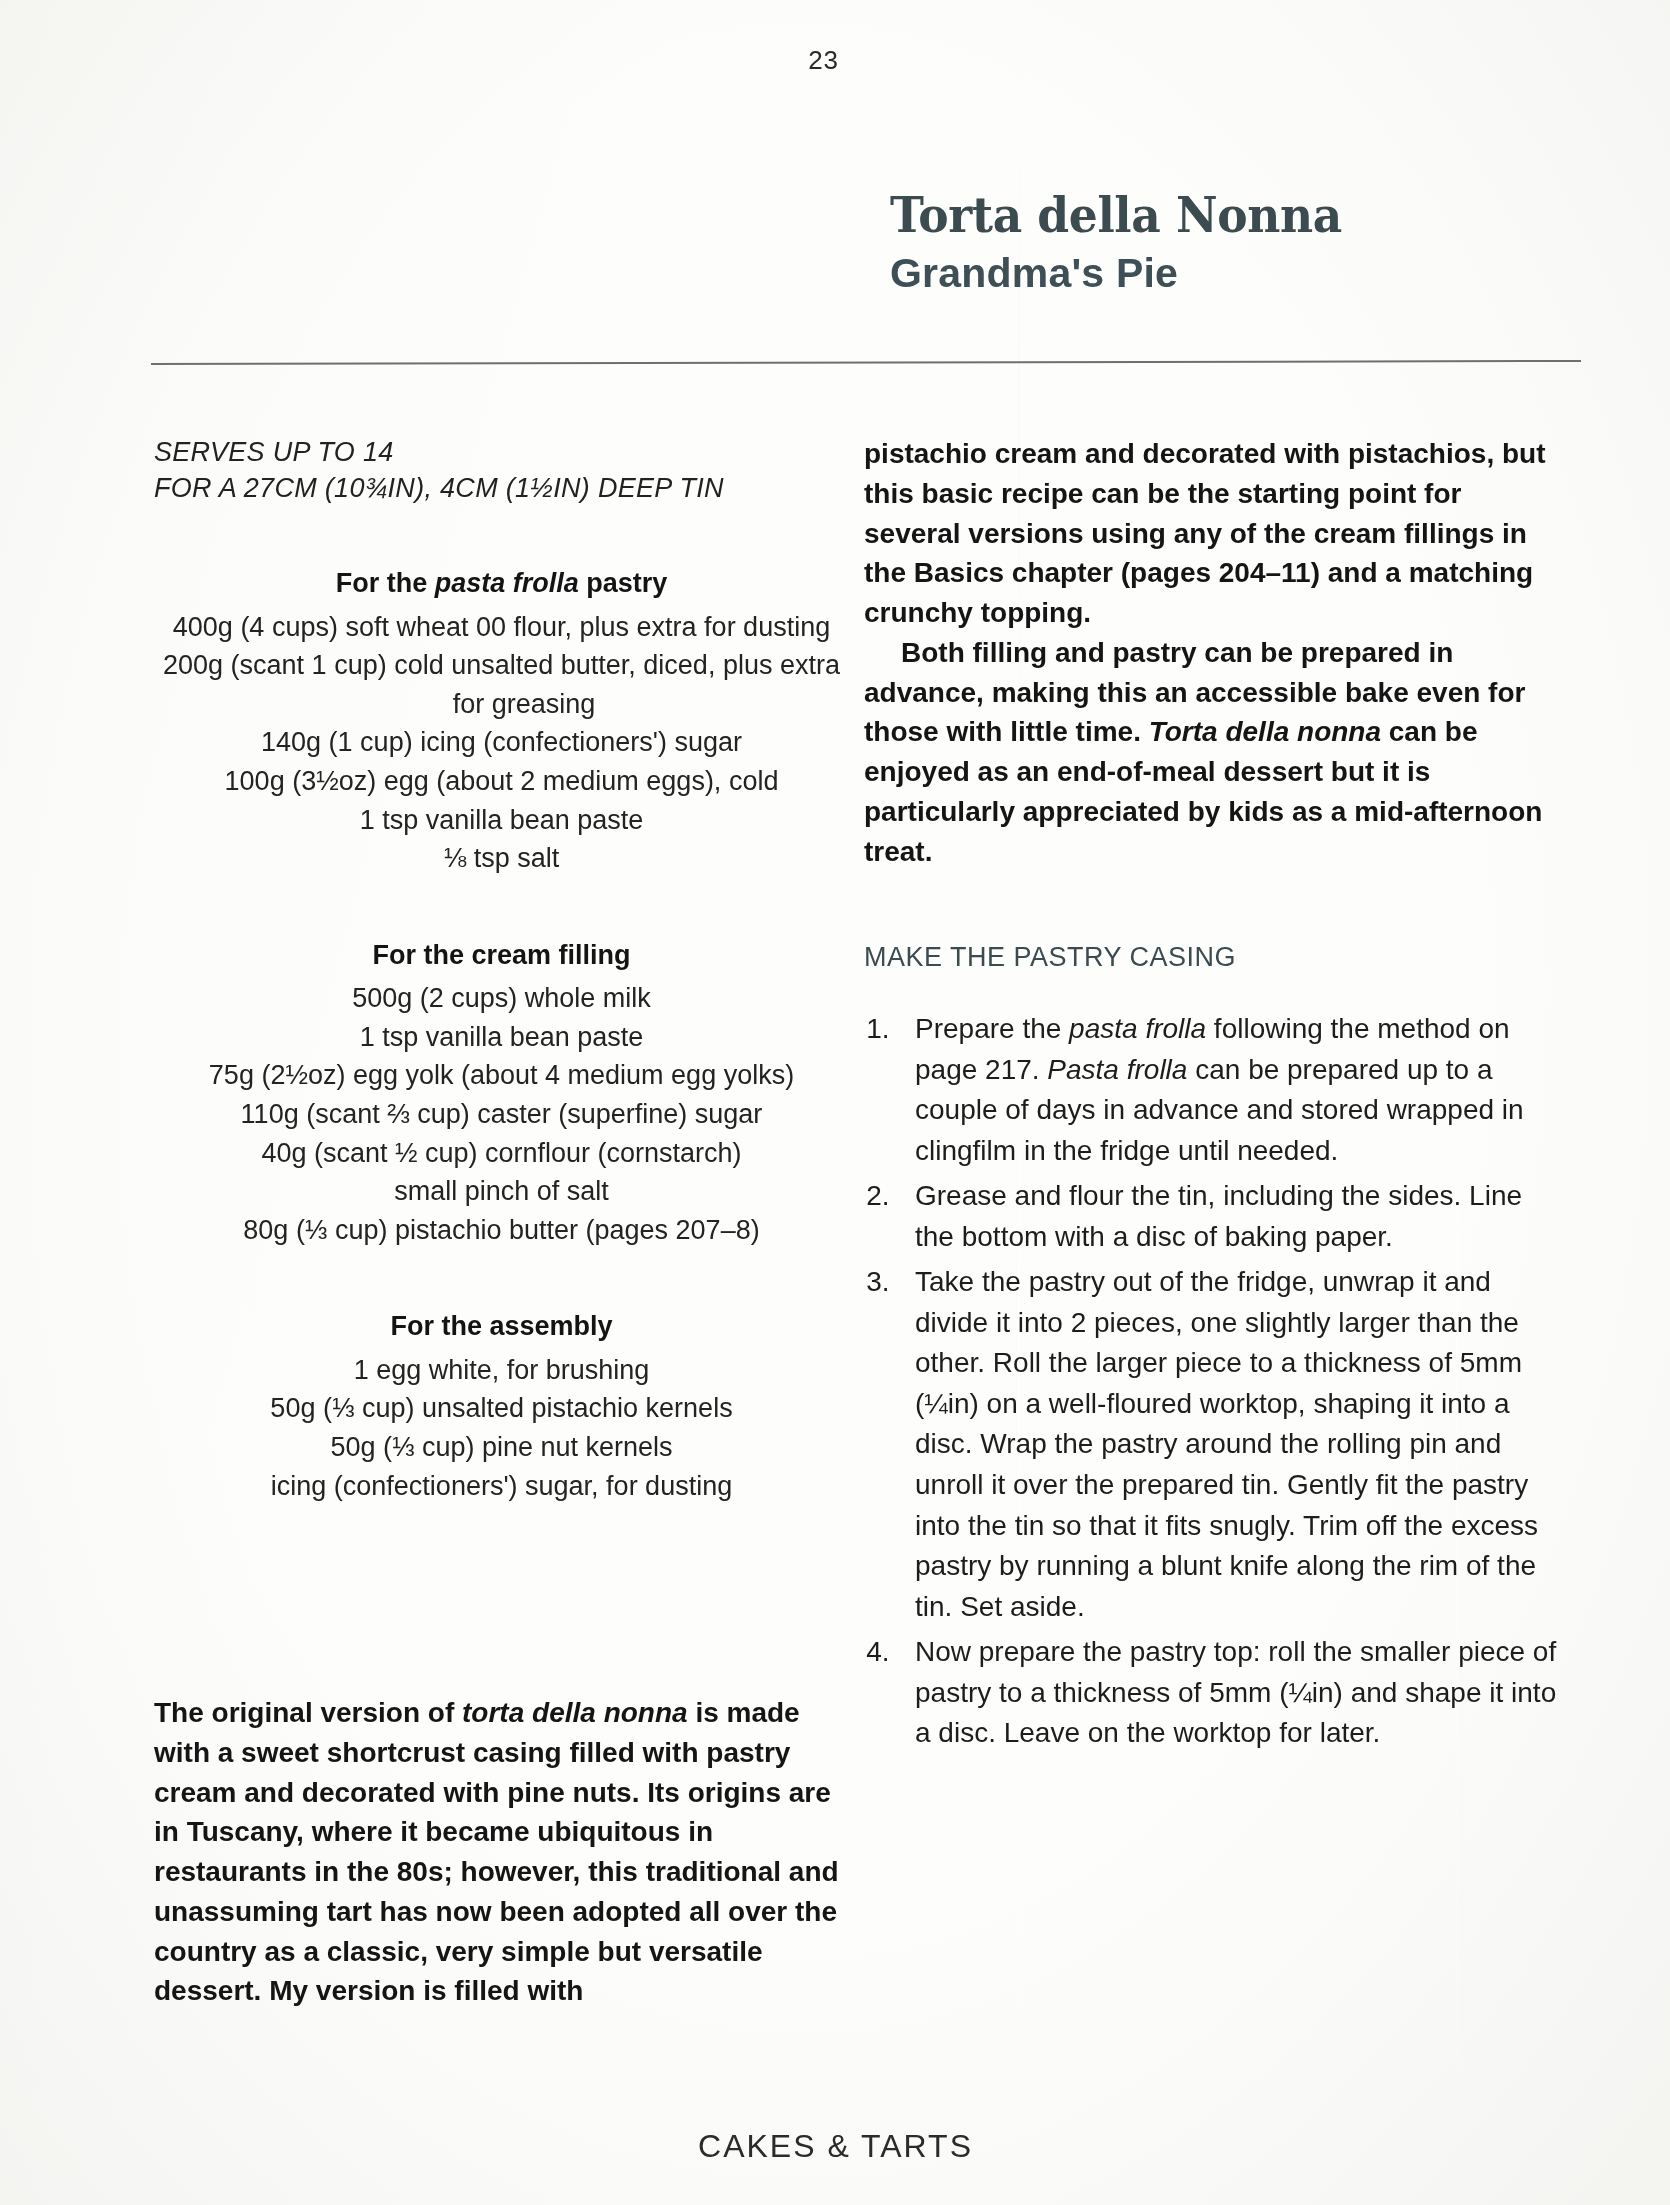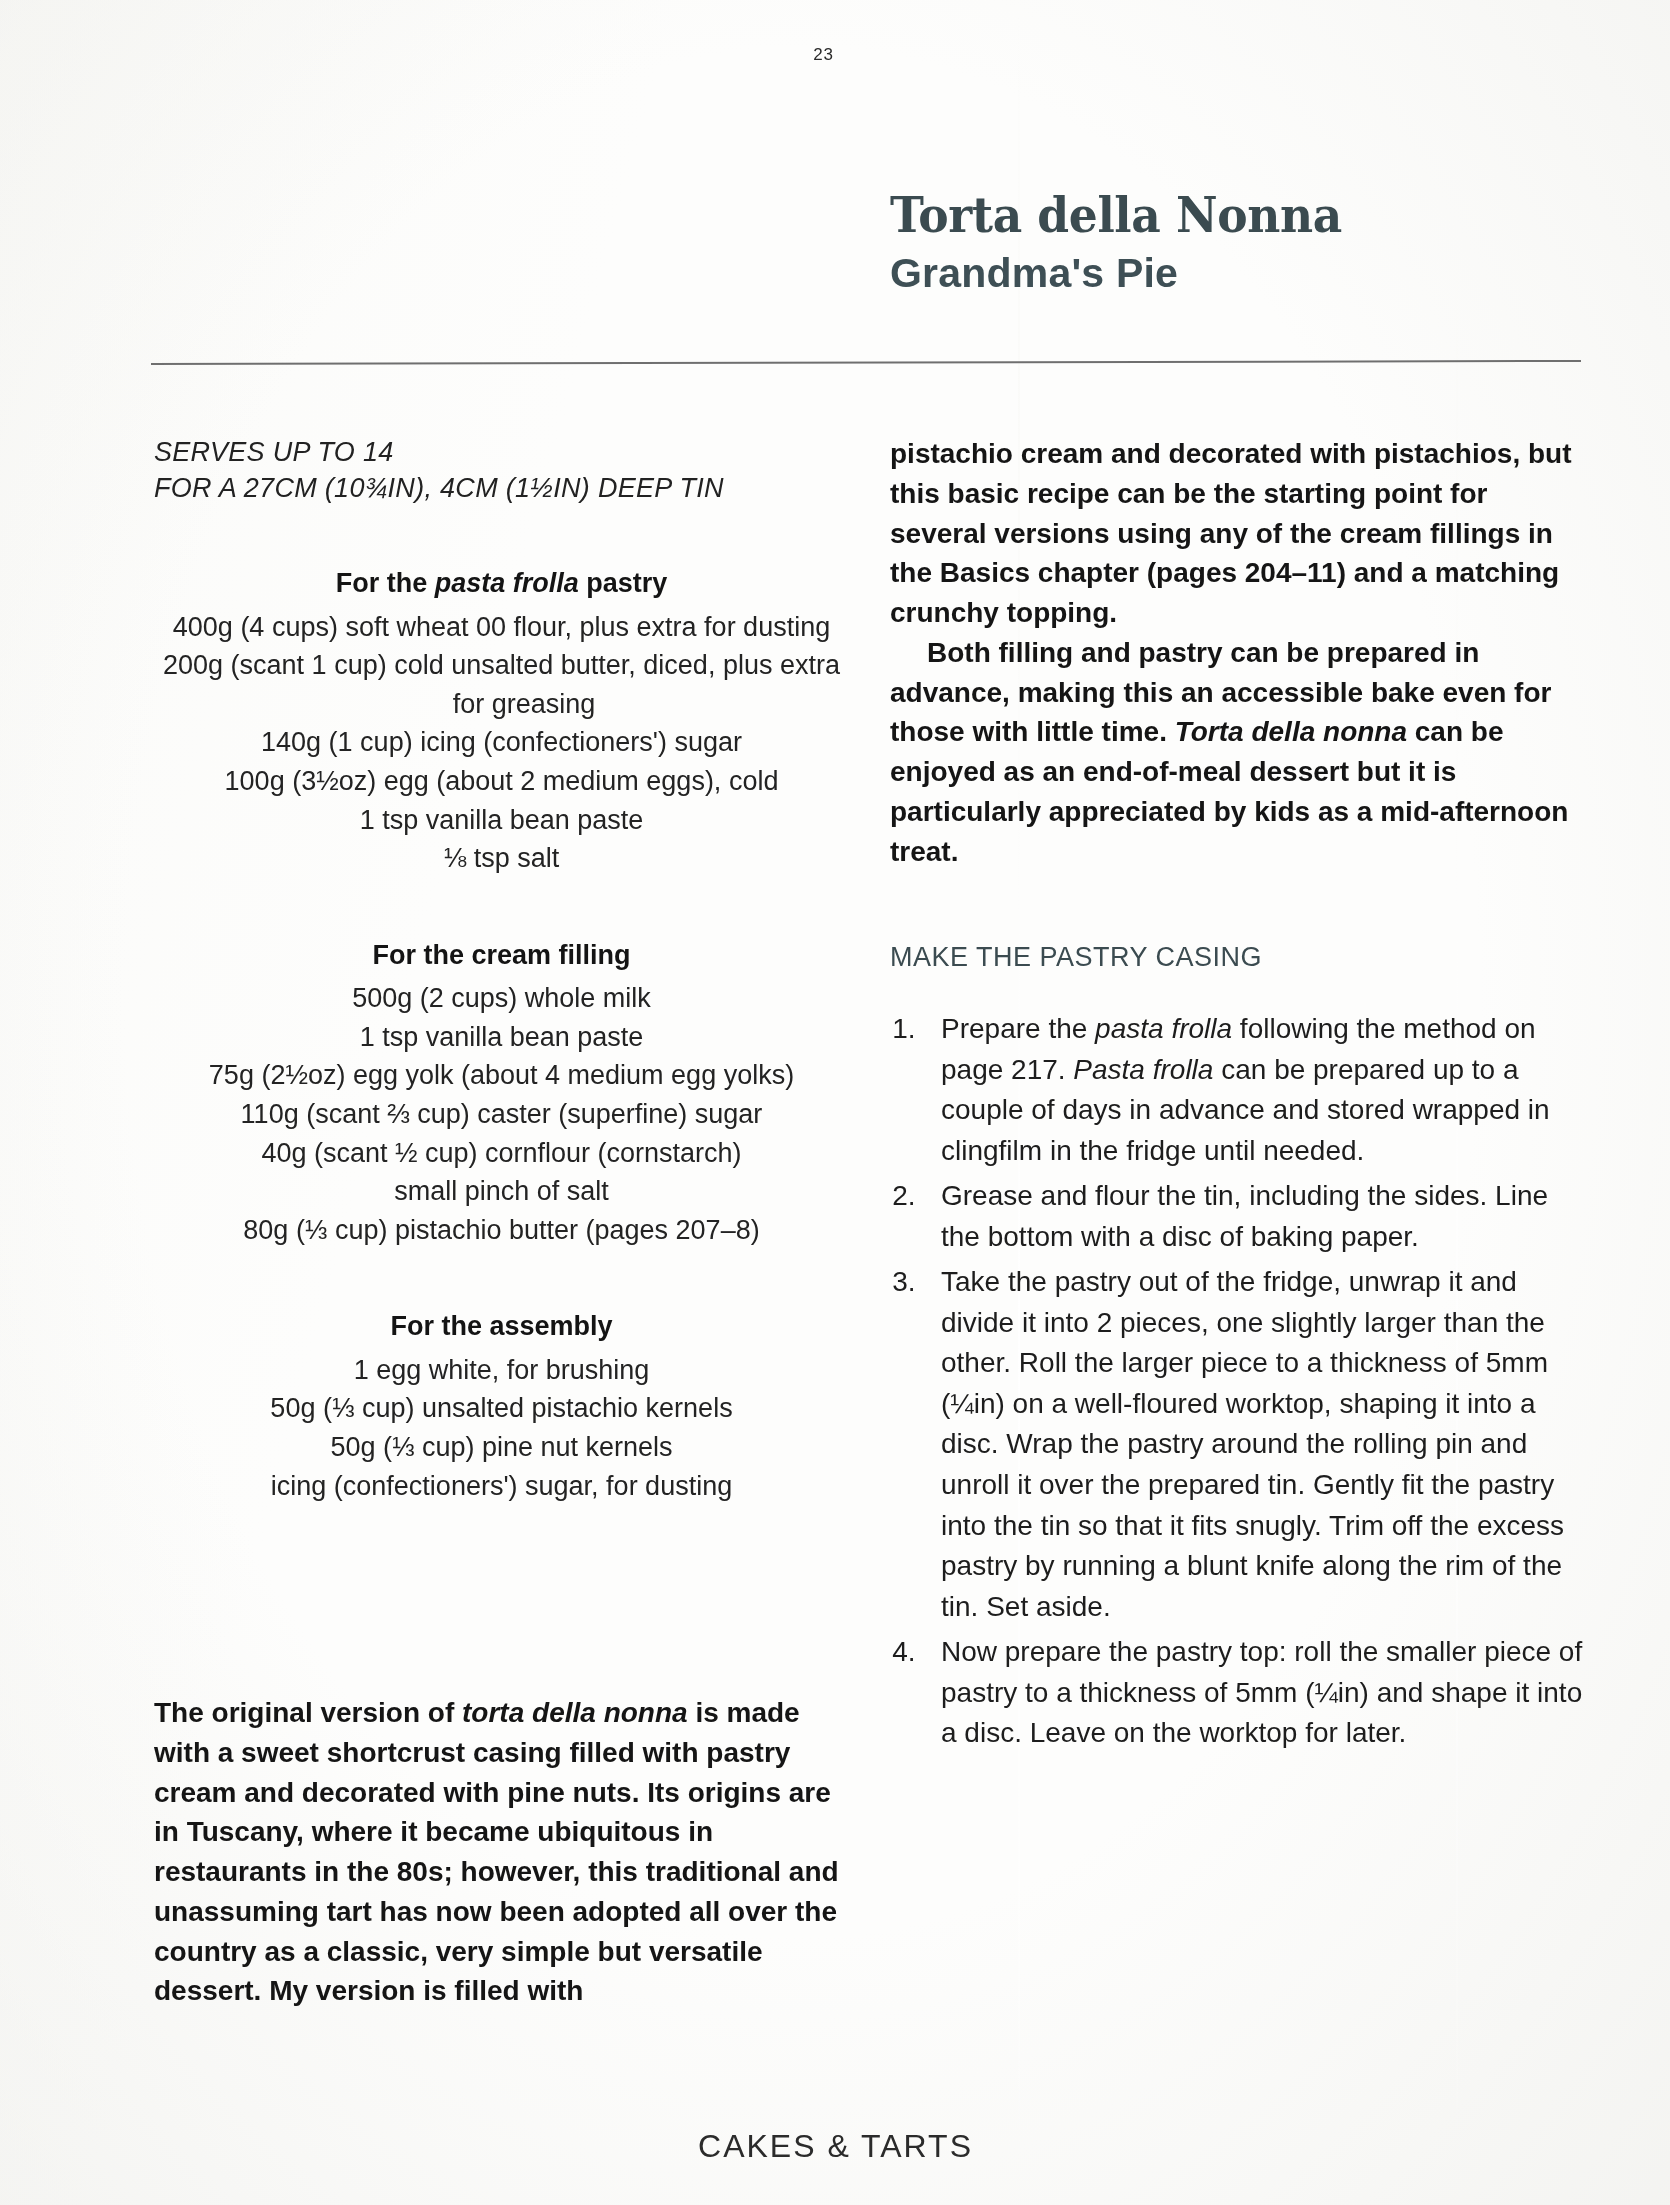--- a/index.html
+++ b/index.html
@@ -38,21 +38,21 @@
     pointer-events: none;
   }
 
   
   .folio {
     position: absolute;
     top: 45px;
     left: 0;
     width: 1647px;
     text-align: center;
-    font-size: 17px;
+    font-size: 26px;
     letter-spacing: 0.8px;
     color: #2a2a2a;
   }
 
   
   .title-block {
     position: absolute;
     left: 890px;
     top: 191px;
     width: 695px;
@@ -89,21 +89,21 @@
     transform: rotate(-0.12deg);
     transform-origin: left center;
   }
 
   
   .col {
     position: absolute;
     top: 434px;
   }
   .col-left  { left: 154px;  width: 695px; }
-  .col-right { left: 890px; width: 695px; }
+  .col-right { left: 864px; width: 695px; }
 
   
   .meta {
     font-size: 27px;
     line-height: 1.34;
     letter-spacing: 0.3px;
     color: #222;
     margin: 0;
     font-style: italic;
   }

